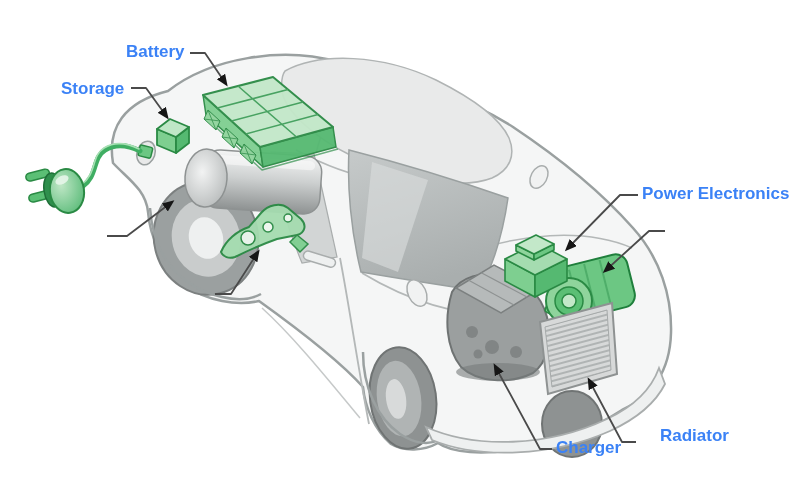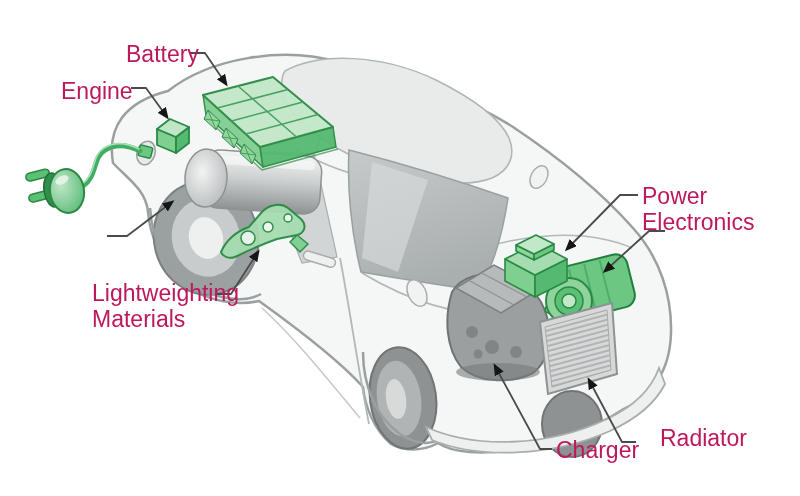--- a/index.html
+++ b/index.html
@@ -1,19 +1,19 @@
 <!DOCTYPE html>
 <html><head>
 <meta charset="utf-8">
 <style>
   html,body{margin:0;padding:0;background:#ffffff;}
   .stage{position:relative;width:800px;height:496px;background:#ffffff;overflow:hidden;
          font-family:"Liberation Sans",sans-serif;}
   .stage svg{position:absolute;left:0;top:0;}
-  .lbl{position:absolute;font-weight:400;font-size:23px;line-height:1.12;color:#be185d;
+  .lbl{position:absolute;font-weight:700;font-size:17px;line-height:1.12;color:#3b82f6;
        white-space:pre-line;letter-spacing:0px;}
 </style>
 </head>
 <body>
 
 <div class="stage">
 
 <svg width="800" height="496" viewBox="0 0 800 496">
   <defs>
     <marker id="ah" markerWidth="14" markerHeight="12" refX="9" refY="5" orient="auto" markerUnits="userSpaceOnUse">
@@ -181,19 +181,17 @@
     <path d="M107 236 L127 236 L172 202" marker-end="url(#ah)"></path>
     <path d="M215 294 L231 294 L258 252" marker-end="url(#ah)"></path>
     <path d="M638 195 L620 195 L567 249" marker-end="url(#ah)"></path>
     <path d="M665 231 L649 231 L605 271" marker-end="url(#ah)"></path>
     <path d="M552 449 L540 449 L495 366" marker-end="url(#ah)"></path>
     <path d="M636 442 L622 442 L589 380" marker-end="url(#ah)"></path>
   </g>
 </svg>
 
   <div class="lbl" style="left:126px;top:42px;">Battery</div>
-  <div class="lbl" style="left:61px;top:79px;">Engine</div>
-  <div class="lbl" style="left:92px;top:281px;">Lightweighting
-Materials</div>
+  <div class="lbl" style="left:61px;top:79px;">Storage</div>
   <div class="lbl" style="left:642px;top:184px;">Power Electronics</div>
   <div class="lbl" style="left:556px;top:438px;">Charger</div>
   <div class="lbl" style="left:660px;top:426px;">Radiator</div>
 </div>
 
 </body></html>

